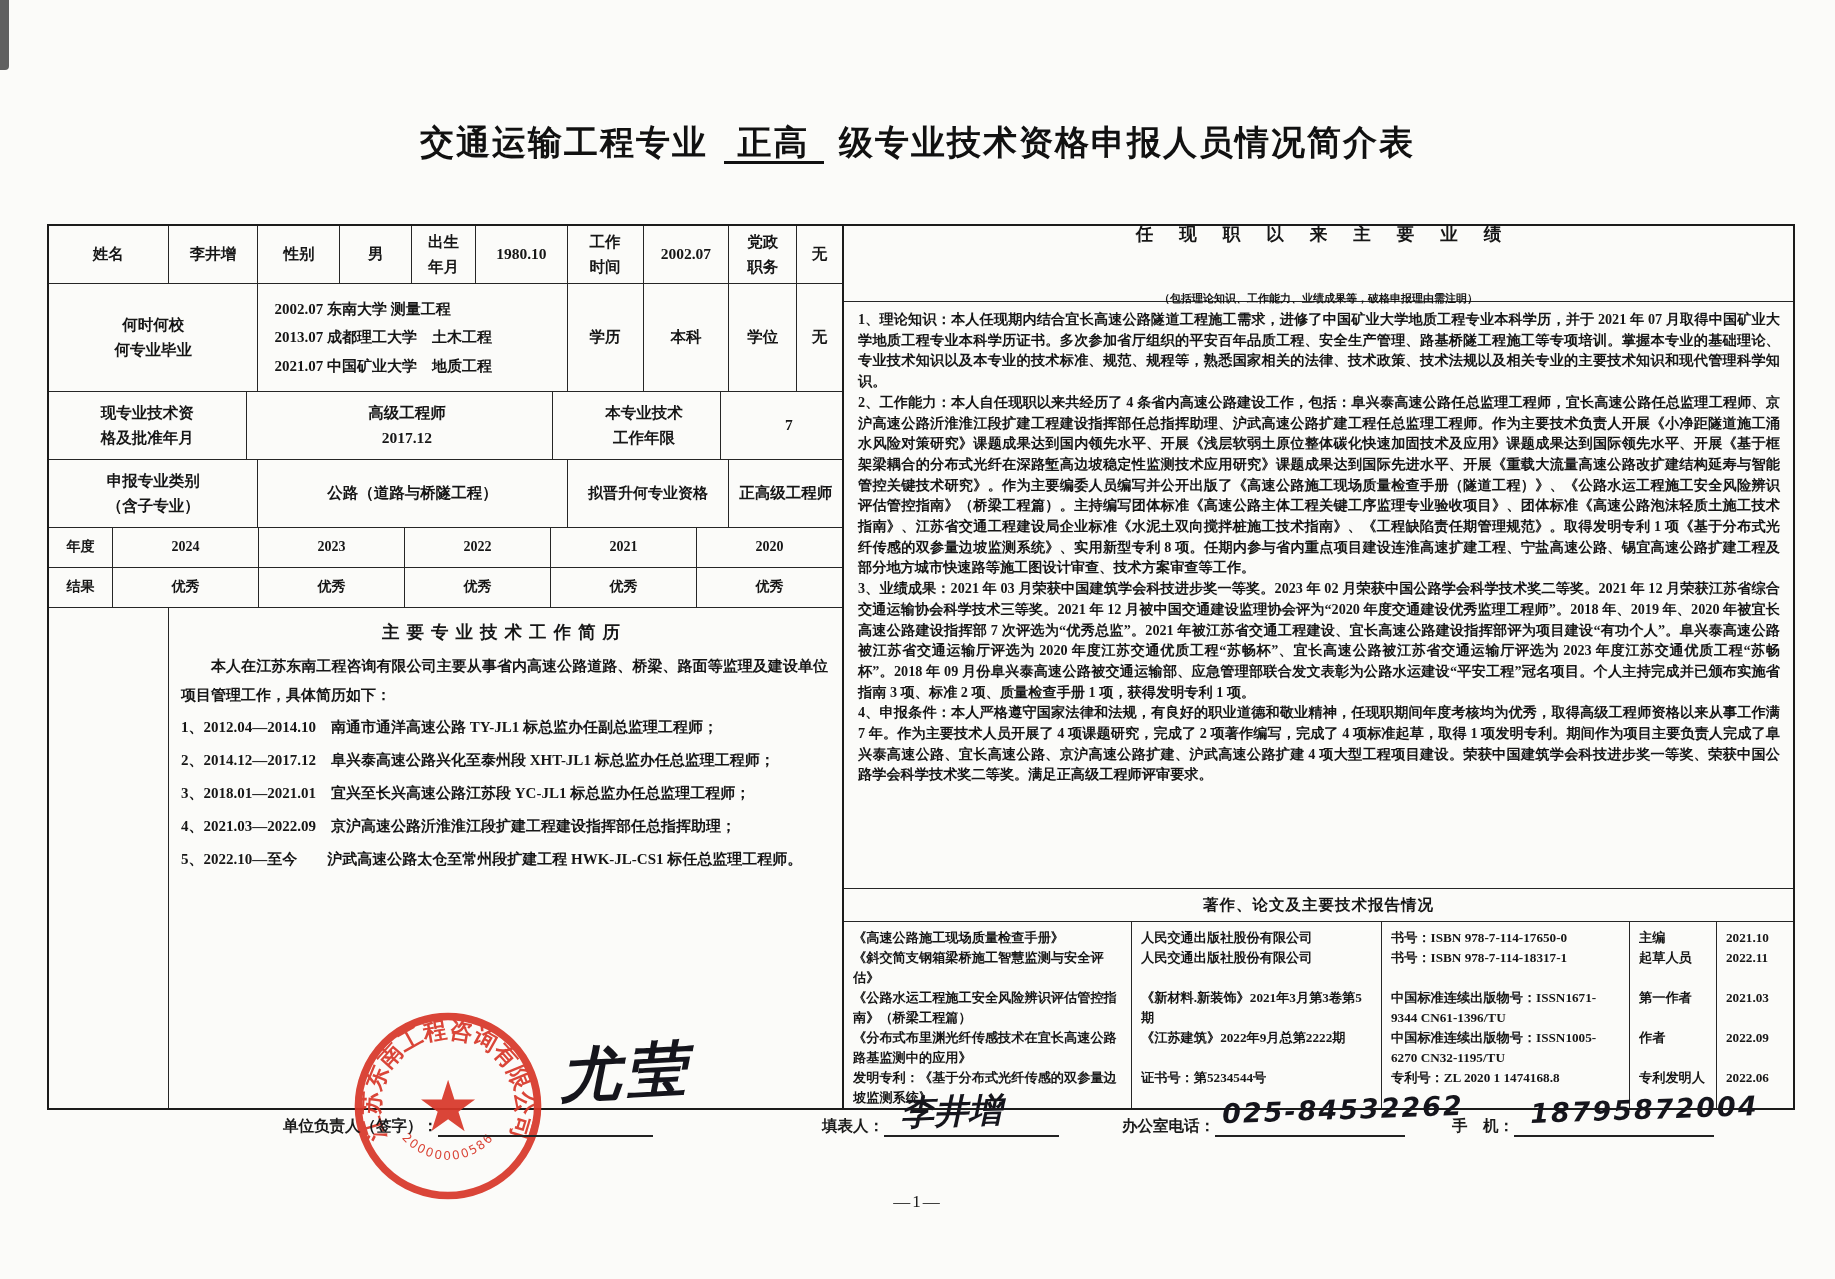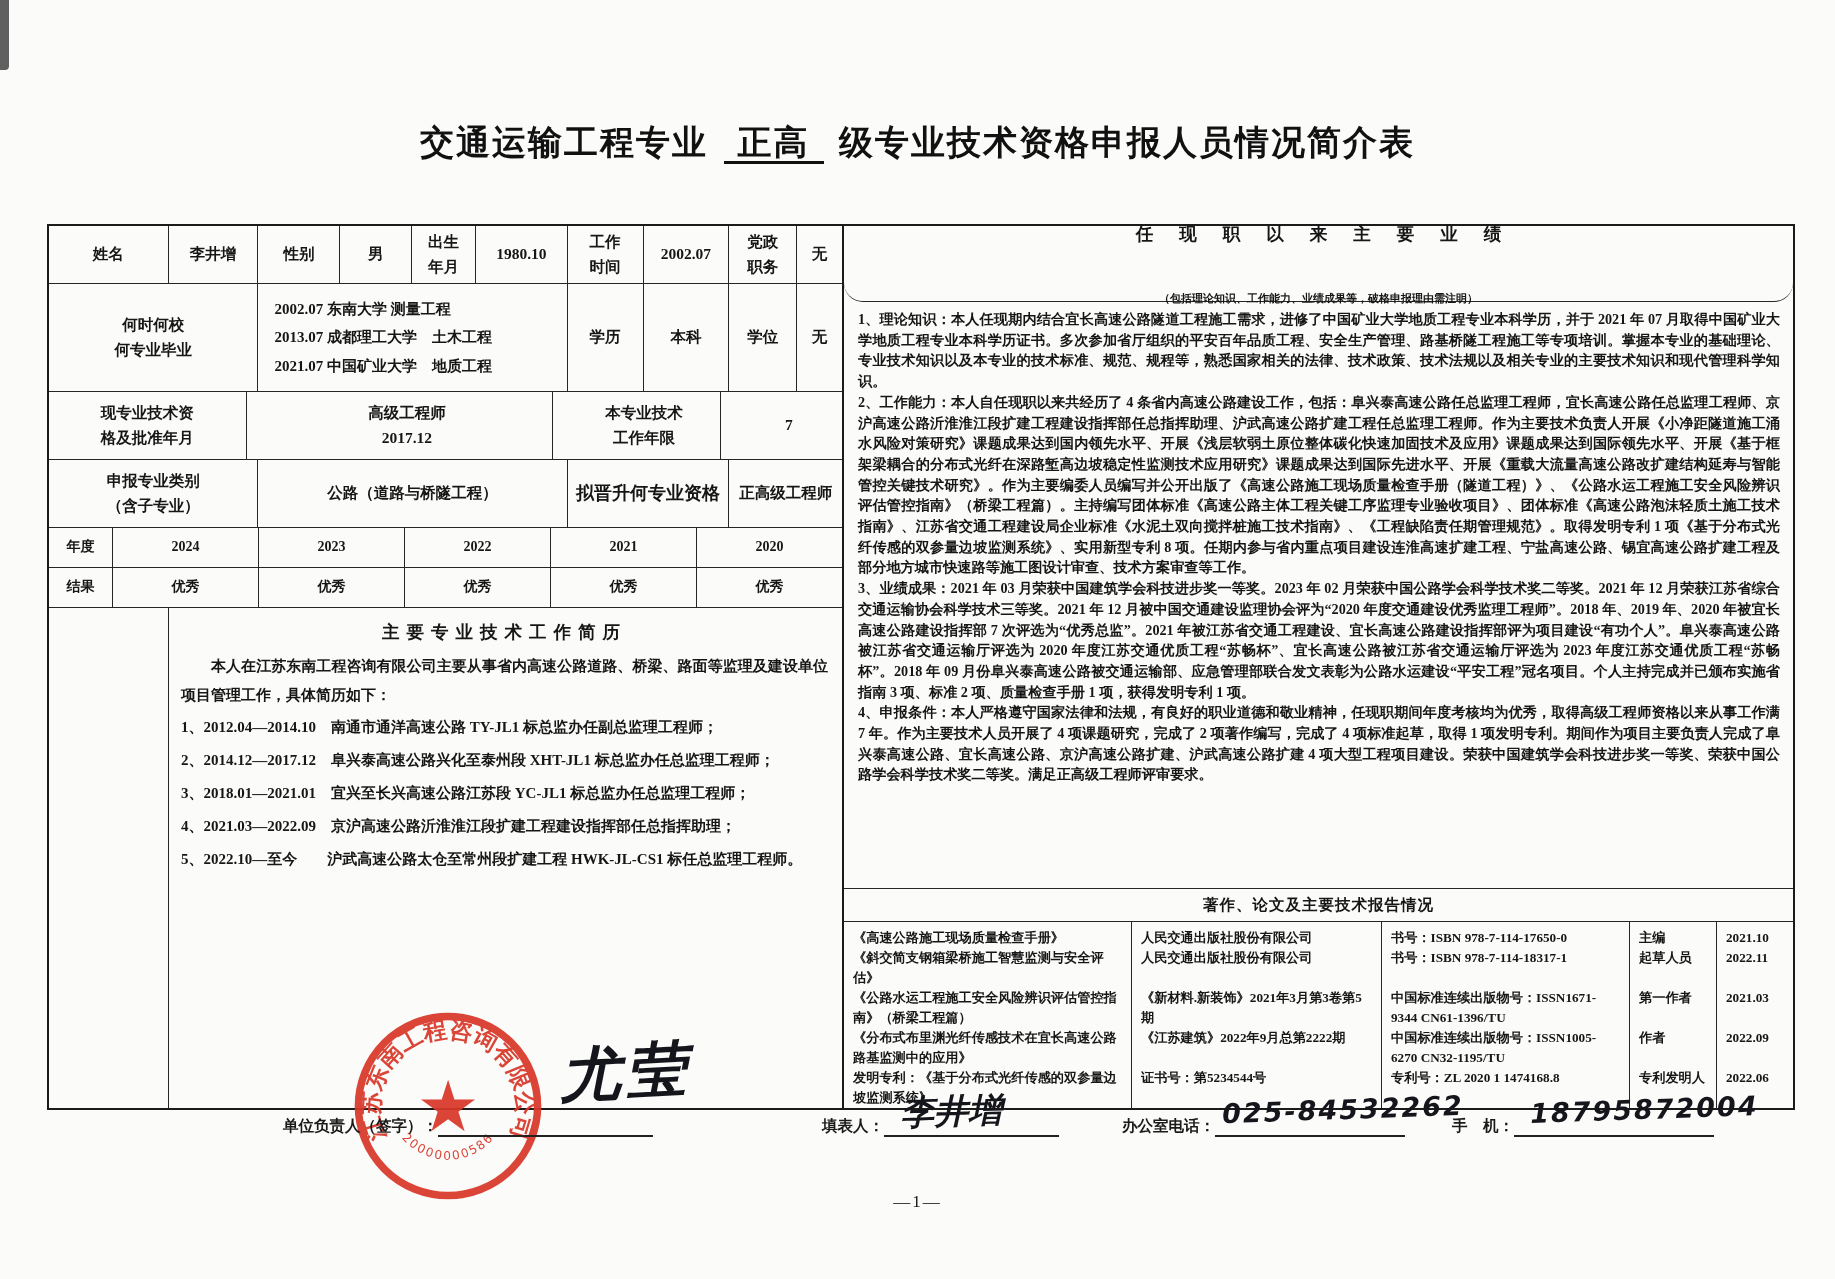--- a/index.html
+++ b/index.html
@@ -60,21 +60,21 @@
   .hist-title{
     text-align:center;font-weight:bold;font-size:17.5px;letter-spacing:7px;
     font-family:"Liberation Sans","DejaVu Sans",sans-serif;margin:2px 0 8px 0;
   }
   .hist-intro{font-size:15px;line-height:1.95;text-indent:2em;text-align:justify;}
   .hist-item{font-size:15px;line-height:2.2;white-space:nowrap;}
 
   
   .ach-header{
     height:76px;border-bottom:1.7px solid #262626;box-sizing:border-box;
-    display:flex;flex-direction:column;align-items:center;justify-content:center;gap:5px;border-radius:19px;
+    display:flex;flex-direction:column;align-items:center;justify-content:center;gap:5px;
   }
   .ach-title{font-weight:bold;font-size:17.5px;letter-spacing:26px;text-indent:26px;white-space:nowrap;}
   .ach-sub{font-size:11px;margin-top:40px;}
   .ach-body{
     flex:1;padding:7px 13px 4px 14px;overflow:hidden;
     font-size:14.2px;line-height:20.7px;text-align:justify;font-weight:600;
   }
   .ach-body p{margin:0;}
 
   
@@ -186,21 +186,21 @@
       </div>
       <div class="cell last" style="width:113px">7</div>
     </div>
 
     <div class="row r4">
       <div class="cell stack" style="width:210px">
         <div>申报专业类别</div>
         <div>（含子专业）</div>
       </div>
       <div class="cell" style="width:310px">公路（道路与桥隧工程）</div>
-      <div class="cell" style="width:162px;font-size:18px">拟晋升何专业资格</div>
+      <div class="cell" style="width:162px;font-size:15px">拟晋升何专业资格</div>
       <div class="cell last" style="width:113px">正高级工程师</div>
     </div>
 
     <div class="row r5" style="flex-direction:row">
       <div class="annual-right">
         <div class="annual-sub top">
           <div class="cell asl">年度</div>
           <div class="cell ay">2024</div>
           <div class="cell ay">2023</div>
           <div class="cell ay">2022</div>

